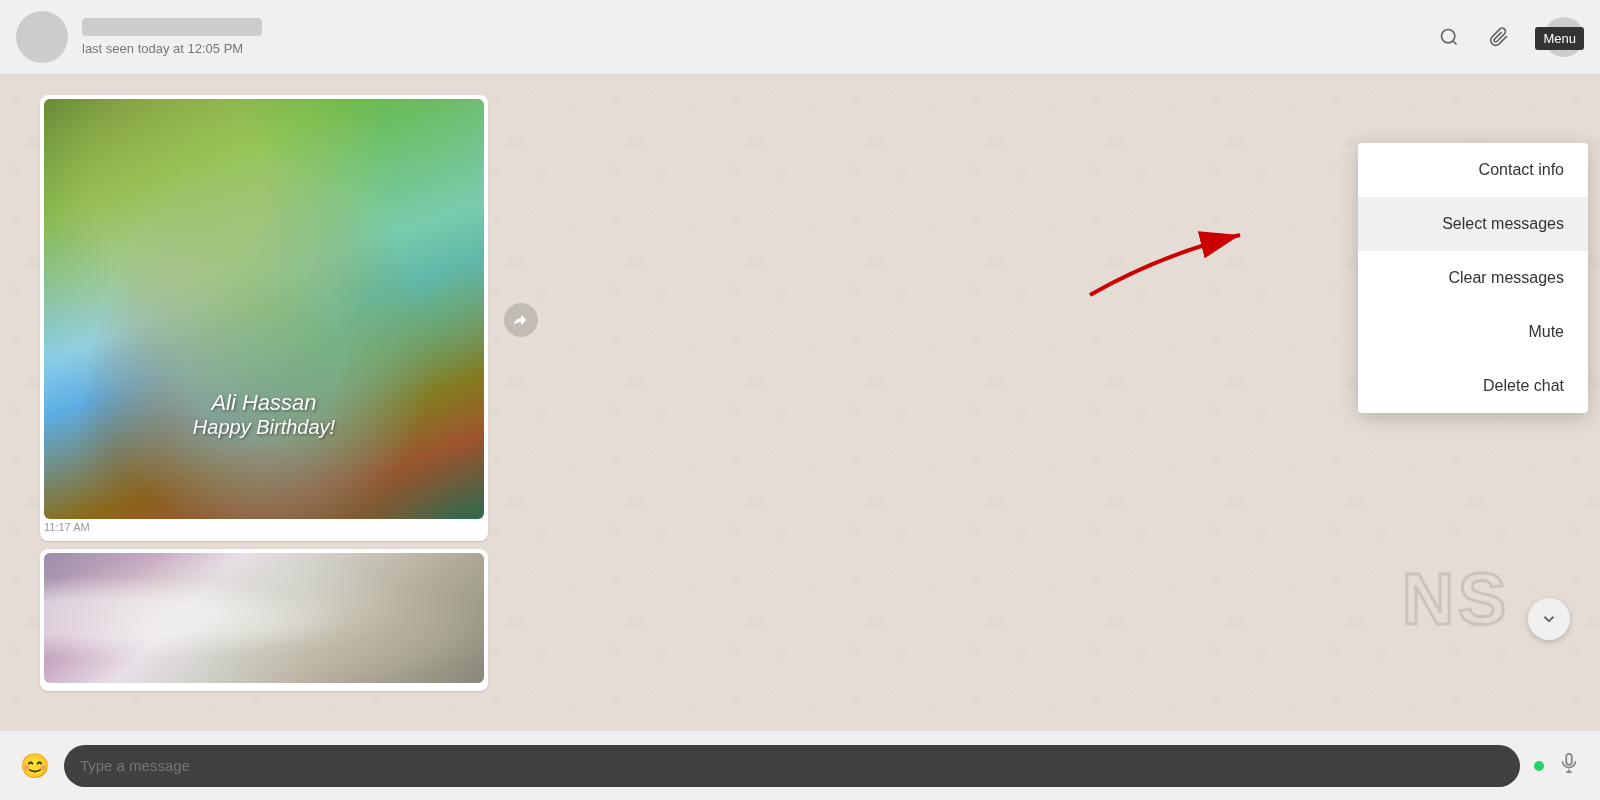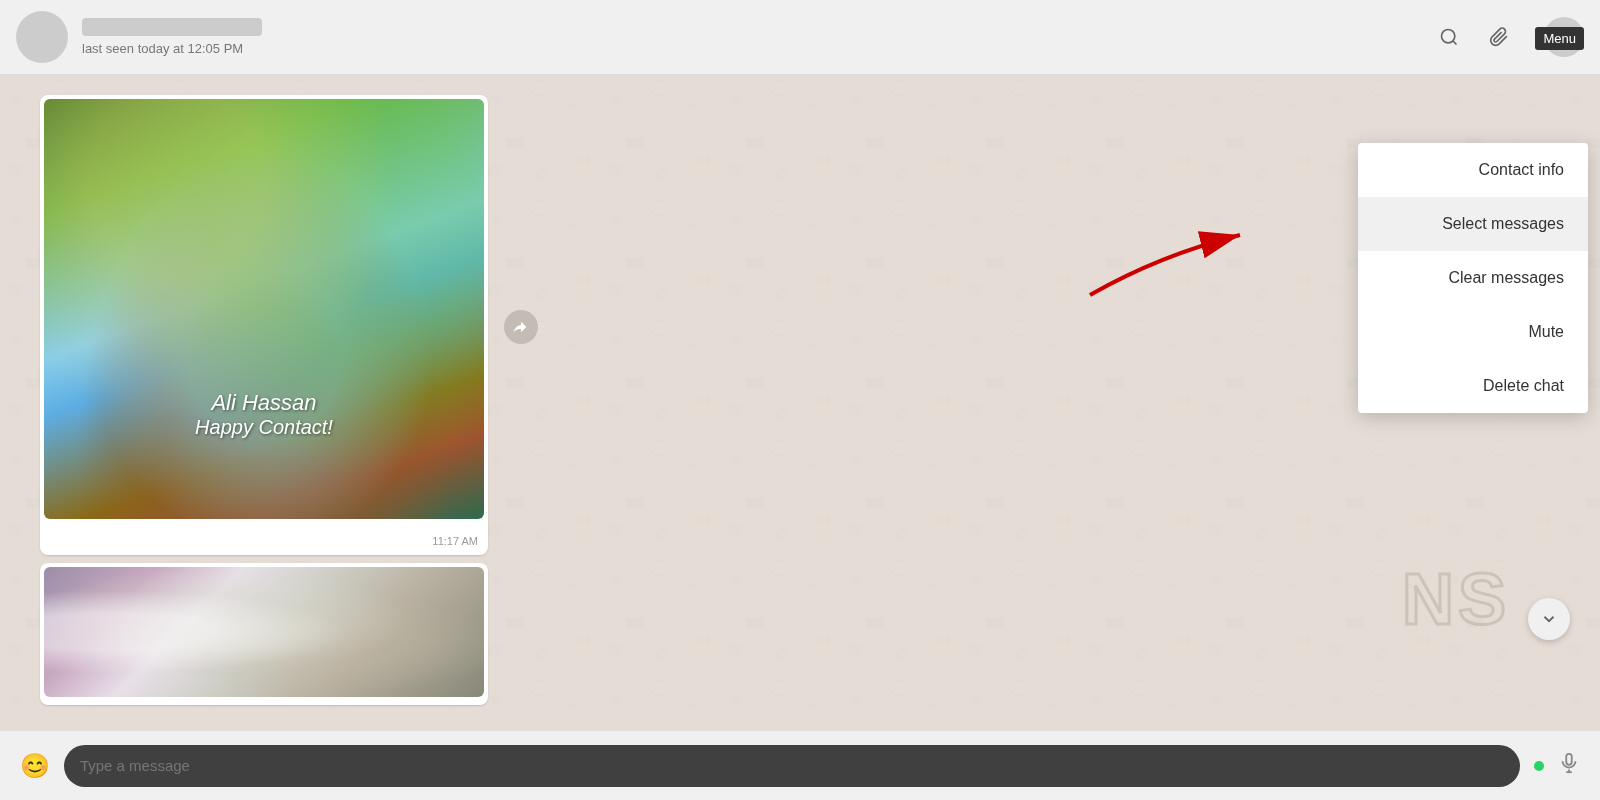--- a/index.html
+++ b/index.html
@@ -162,22 +162,21 @@
       inset: 0;
       background:
         radial-gradient(ellipse at 15% 50%, rgba(255,255,255,0.5) 20%, transparent 45%),
         radial-gradient(ellipse at 40% 40%, rgba(220,220,210,0.4) 25%, transparent 50%),
         radial-gradient(ellipse at 65% 60%, rgba(200,190,170,0.3) 20%, transparent 45%);
     }
 
     .message-time {
       font-size: 11px;
       color: #999;
-      text-align: right;
-      padding: 16px 6px 0 0;
+      padding: 2px 6px 0 0;
     }
 
     
     .forward-btn {
       position: absolute;
       right: -50px;
       top: 50%;
       transform: translateY(-50%);
       width: 34px;
       height: 34px;
@@ -374,21 +373,21 @@
     </svg>
   </div>
 
   <div class="messages-container">
     
     <div style="position:relative; display:inline-block; margin-bottom: 4px;">
       <div class="message-bubble">
         <div class="cake-image">
           <div class="cake-text-overlay">
             <div>Ali Hassan</div>
-            <div class="line2">Happy Contact!</div>
+            <div class="line2">Happy Birthday!</div>
           </div>
         </div>
         <div class="message-time">11:17 AM</div>
       </div>
       <button class="forward-btn">
         <svg width="16" height="16" viewBox="0 0 24 24" fill="white">
           <path d="M12 4l8 8-8 8v-5c-5 0-8.5 1.5-11 5 1-5 4-10 11-11V4z"></path>
         </svg>
       </button>
     </div>

